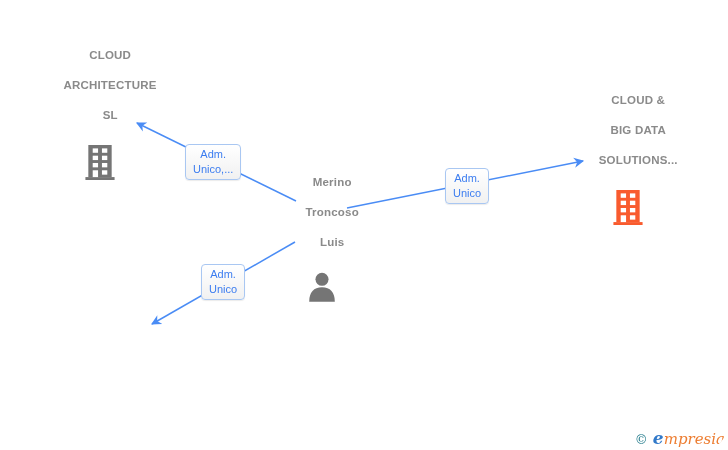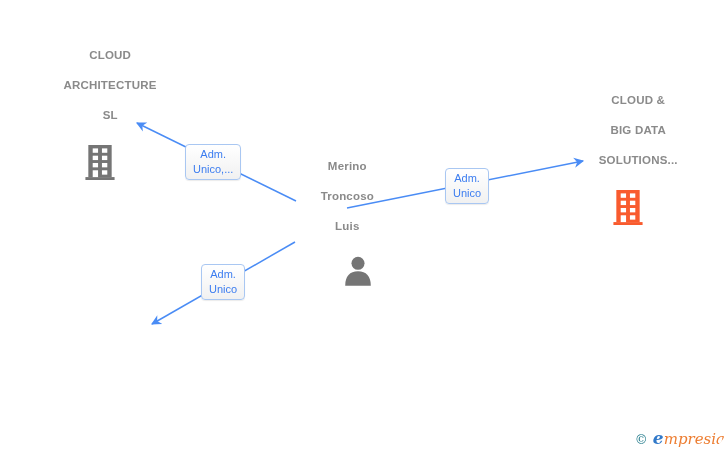--- a/index.html
+++ b/index.html
@@ -123,21 +123,21 @@
         <rect x="17" y="11" width="5.5" height="4.5"></rect>
         <rect x="7.5" y="18.5" width="5.5" height="4.5"></rect>
         <rect x="17" y="18.5" width="5.5" height="4.5"></rect>
         <rect x="7.5" y="26" width="5.5" height="7"></rect>
         <rect x="17" y="26" width="5.5" height="4.5"></rect>
       </g>
     </svg>
   </div>
 
 
-  <div class="node" style="left:270px; top:144px; width:104px;align-items:flex-end;">
+  <div class="node" style="left:270px; top:160px; width:104px;">
     <div class="node-label">
       <span>Merino</span><br>
       <span>Troncoso</span><br>
       <span>Luis</span>
     </div>
     <svg class="icon-gap-below person-gray" width="32" height="30" viewBox="0 0 24 22" xmlns="http://www.w3.org/2000/svg">
       <circle cx="12" cy="5.2" r="4.9" fill="currentColor"></circle>
       <path d="M12 11.2 c-6.2 0 -9.6 3.7 -9.6 10.8 h19.2 c0 -7.1 -3.4 -10.8 -9.6 -10.8 z" fill="currentColor"></path>
     </svg>
   </div>

